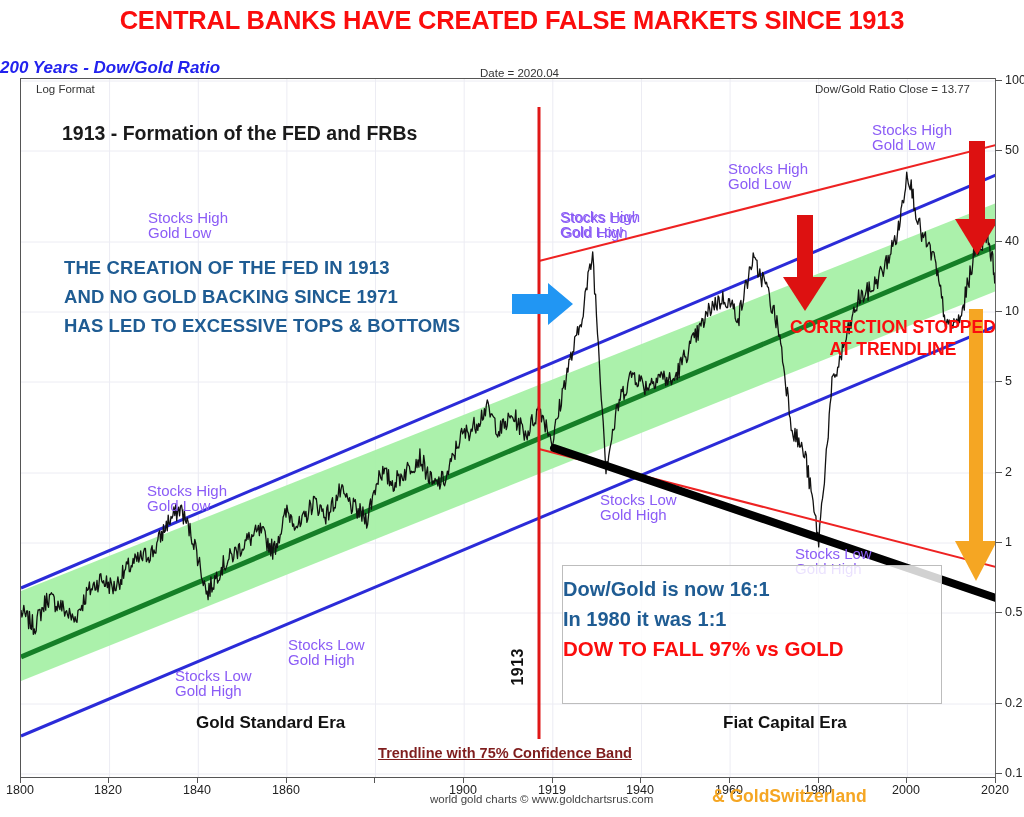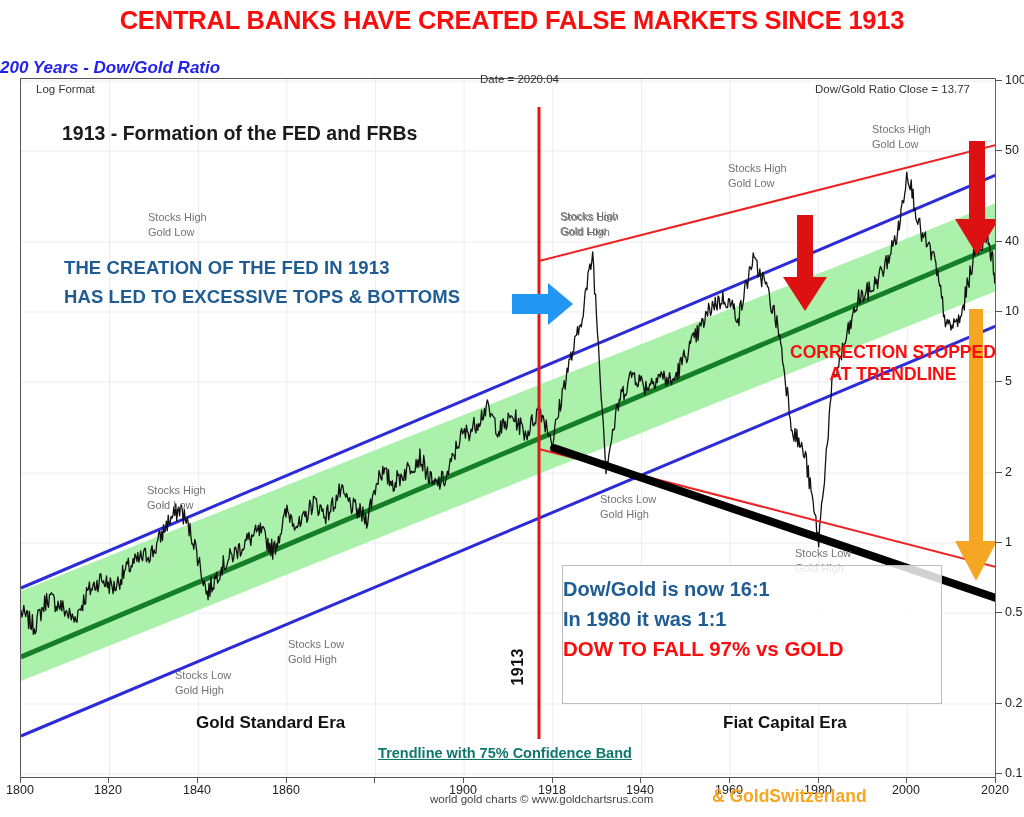--- a/index.html
+++ b/index.html
@@ -28,58 +28,58 @@
   #axis-right-line{left:995px;top:78px;width:1px;height:700px;background:#666;}
 
   
   .ytick{left:1005px;font-size:12.5px;color:#222;white-space:nowrap;}
   .ytickmark{left:995px;width:7px;height:1px;background:#555;}
   .xtick{font-size:12.5px;color:#222;top:783px;transform:translateX(-50%);white-space:nowrap;}
   .xtickmark{top:778px;width:1px;height:5px;background:#555;}
 
   
   #log-format{left:28px;top:83px;font-size:11.5px;color:#333;padding-left:8px;}
-  #date-label{left:480px;top:73px;font-size:11.5px;color:#333;}
+  #date-label{left:480px;top:67px;font-size:11.5px;color:#333;}
   #close-label{left:815px;top:83px;font-size:11.5px;color:#333;}
 
   #fed-headline{left:62px;top:122px;font-size:19.5px;font-weight:bold;color:#1a1a1a;}
 
   
   #blue-callout{left:64px;top:253px;font-size:18.5px;font-weight:bold;
     color:#1f5c93;line-height:29px;letter-spacing:.1px;}
 
   
   #blue-arrow{left:512px;top:281px;}
 
   
-  .small-note{font-size:11px;color:#737373;line-height:15px;white-space:pre-line;}
+  .small-note{font-size:15px;color:#8b5cf6;line-height:15px;white-space:pre-line;}
 
   
   .era-label{font-size:17px;font-weight:bold;color:#111;}
   #era-gold{left:196px;top:713px;}
   #era-fiat{left:723px;top:713px;}
 
   
   #year-1913{left:509px;top:648px;font-size:16px;font-weight:bold;color:#111;
     writing-mode:vertical-rl;transform:rotate(180deg);letter-spacing:.5px;}
 
   
   #correction-note{left:790px;top:316px;font-size:17.5px;font-weight:bold;
-    color:#fb0d0d;line-height:22px;text-align:center;white-space:pre-line;margin-top:25px;}
+    color:#fb0d0d;line-height:22px;text-align:center;white-space:pre-line;}
 
   
   #info-box{left:562px;top:565px;width:380px;height:139px;
     border:1px solid #bdbdbd;background:rgba(255,255,255,.82);box-sizing:border-box;}
   #info-box .l{text-align:left;font-weight:bold;font-size:20px;color:#1f5c93;line-height:30px;}
   #info-box .l .eq{color:#fb0d0d;}
   #info-box .red{color:#fb0d0d;font-size:20.5px;}
 
   
   #trend-legend{left:0;top:745px;width:1010px;text-align:center;
-     color:#0f766e;font-size:14.5px;font-weight:bold;
+     color:#7f1d1d;font-size:14.5px;font-weight:bold;
      text-decoration:underline;}
   #credit{left:430px;top:793px;font-size:11.5px;color:#444;}
   #brand{left:712px;top:786px;font-size:17.5px;font-weight:bold;color:#f5a623;}
 </style>
 </head>
 <body>
 
 <div class="abs" id="main-title">CENTRAL BANKS HAVE CREATED FALSE MARKETS SINCE 1913</div>
 <div class="abs" id="chart-subtitle">200 Years - Dow/Gold Ratio</div>
 
@@ -194,40 +194,41 @@
 <div class="abs xtick" style="left:108px;">1820</div>
 <div class="abs xtickmark" style="left:197px;"></div>
 <div class="abs xtick" style="left:197px;">1840</div>
 <div class="abs xtickmark" style="left:286px;"></div>
 <div class="abs xtick" style="left:286px;">1860</div>
 <div class="abs xtickmark" style="left:374px;"></div>
 <div class="abs xtick" style="left:358px;margin-top:32px;">1880</div>
 <div class="abs xtickmark" style="left:463px;"></div>
 <div class="abs xtick" style="left:463px;">1900</div>
 <div class="abs xtickmark" style="left:552px;"></div>
-<div class="abs xtick" style="left:552px;">1918</div>
+<div class="abs xtick" style="left:552px;">1919</div>
 <div class="abs xtickmark" style="left:640px;"></div>
 <div class="abs xtick" style="left:640px;">1940</div>
 <div class="abs xtickmark" style="left:729px;"></div>
 <div class="abs xtick" style="left:729px;">1960</div>
 <div class="abs xtickmark" style="left:818px;"></div>
 <div class="abs xtick" style="left:818px;">1980</div>
 <div class="abs xtickmark" style="left:906px;"></div>
 <div class="abs xtick" style="left:906px;">2000</div>
 <div class="abs xtickmark" style="left:995px;"></div>
 <div class="abs xtick" style="left:995px;">2020</div>
 
 <div class="abs" id="log-format">Log Format</div>
 <div class="abs" id="date-label">Date = 2020.04</div>
 <div class="abs" id="close-label">Dow/Gold Ratio Close = 13.77</div>
 
 <div class="abs" id="fed-headline">1913 - Formation of the FED and FRBs</div>
 
 <div class="abs" id="blue-callout">
   <div>THE CREATION OF THE FED IN 1913</div>
+  <div>AND NO GOLD BACKING SINCE 1971</div>
   <div>HAS LED TO EXCESSIVE TOPS &amp; BOTTOMS</div>
 </div>
 
 <div class="abs" id="blue-arrow">
   <svg width="62" height="46" viewBox="0 0 62 46">
     <polygon points="0,13 36,13 36,2 61,23 36,44 36,33 0,33" fill="#2196f3"></polygon>
   </svg>
 </div>
 
 <div class="abs small-note" style="left:147px;top:483px;">Stocks High

